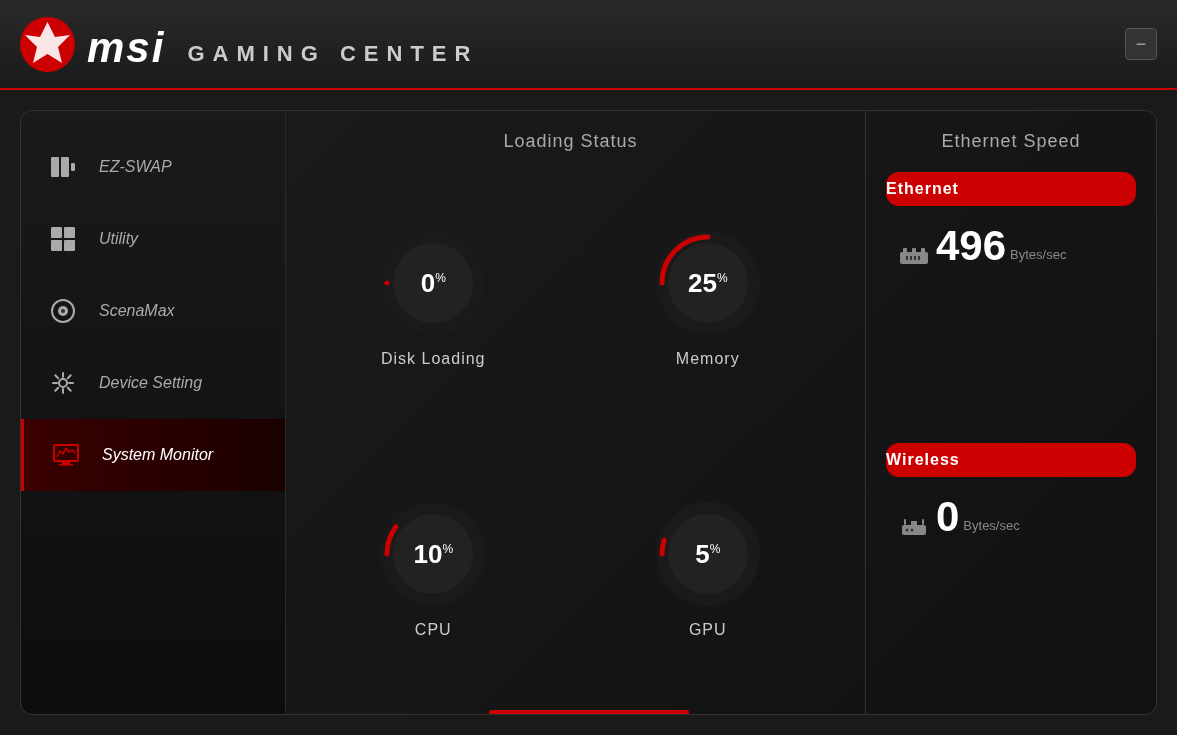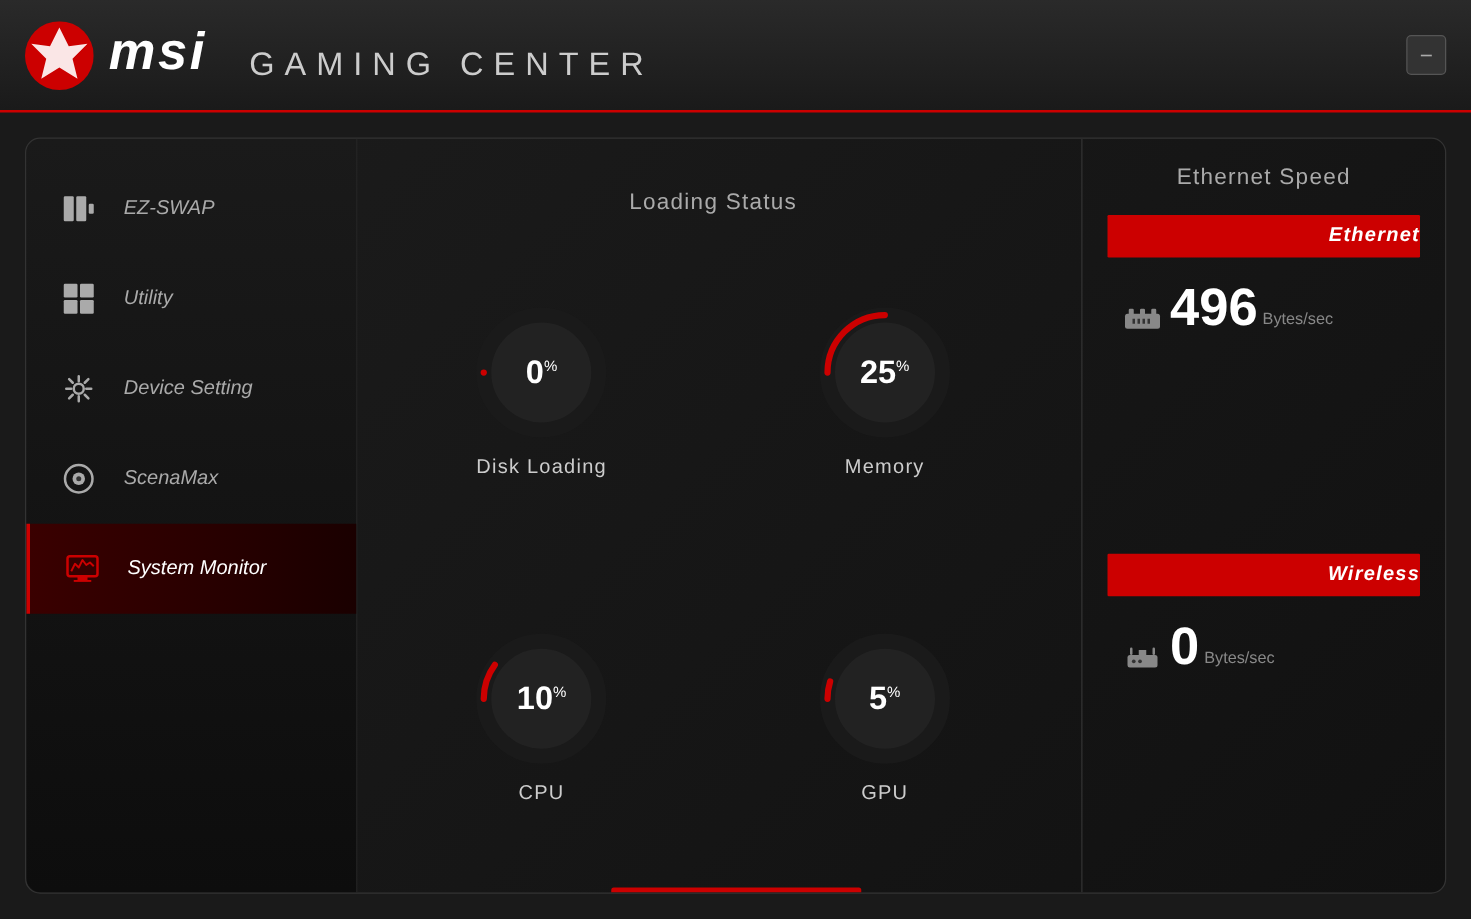--- a/index.html
+++ b/index.html
@@ -17,40 +17,40 @@
       height: 90px;
       background: linear-gradient(180deg, #2a2a2a 0%, #1a1a1a 100%);
       display: flex;
       align-items: center;
       padding: 0 20px;
       border-bottom: 2px solid #cc0000;
       position: relative;
     }
     .header-logo {
       display: flex;
-      align-items: flex-start;
+      align-items: flex-end;
       gap: 12px;
     }
     .msi-dragon {
       width: 55px;
       height: 55px;
     }
     .msi-title {
       font-size: 42px;
       font-weight: bold;
       color: white;
       letter-spacing: 2px;
       font-style: italic;
     }
     .gaming-center-text {
-      font-size: 26px;
+      font-size: 22px;
       color: #cccccc;
       letter-spacing: 8px;
-      font-weight: 400;
-      margin-left: 22px;
+      font-weight: 700;
+      margin-left: 10px;
       align-self: flex-end;
       margin-bottom: 5px;
     }
     .minimize-btn {
       position: absolute;
       right: 20px;
       top: 50%;
       transform: translateY(-50%);
       width: 32px;
       height: 32px;
@@ -139,21 +139,20 @@
       flex: 1;
       display: flex;
       flex-direction: column;
     }
     .section-title {
       text-align: center;
       color: #aaa;
       font-size: 18px;
       margin-bottom: 20px;
       letter-spacing: 1px;
-      margin-top: 20px;
     }
     .gauges-grid {
       display: grid;
       grid-template-columns: 1fr 1fr;
       grid-template-rows: 1fr 1fr;
       gap: 20px;
       flex: 1;
     }
     .gauge-item {
       display: flex;
@@ -216,27 +215,26 @@
     }
     .network-block {
       flex: 1;
       display: flex;
       flex-direction: column;
       gap: 16px;
     }
     .network-type-badge {
       background: #cc0000;
       color: white;
-      text-align: right;
+      text-align: left;
       padding: 8px 0;
       font-size: 16px;
       font-weight: bold;
       letter-spacing: 1px;
-      border-radius: 1px;
-      font-style: italic;
+      border-radius: 13px;
     }
     .network-speed-row {
       display: flex;
       align-items: flex-end;
       gap: 4px;
       padding: 0 10px;
     }
     .network-icon {
       color: #888;
       width: 36px;
@@ -298,36 +296,36 @@
           <rect x="2" y="15" width="11" height="11" rx="1" fill="#aaa"></rect>
           <rect x="15" y="15" width="11" height="11" rx="1" fill="#aaa"></rect>
         </svg>
       </div>
       <span class="sidebar-label">Utility</span>
     </div>
 
     <div class="sidebar-item">
       <div class="sidebar-icon">
         <svg width="28" height="28" viewBox="0 0 28 28" xmlns="http://www.w3.org/2000/svg">
-          <path d="M14 8 L14 4 M14 24 L14 20 M4 14 L8 14 M20 14 L24 14 M6.3 6.3 L9.2 9.2 M18.8 18.8 L21.7 21.7 M21.7 6.3 L18.8 9.2 M9.2 18.8 L6.3 21.7" stroke="#aaa" stroke-width="2" stroke-linecap="round"></path>
-          <circle cx="14" cy="14" r="4" stroke="#aaa" stroke-width="2" fill="none"></circle>
-        </svg>
-      </div>
-      <span class="sidebar-label">Device Setting</span>
-    </div>
-
-    <div class="sidebar-item">
-      <div class="sidebar-icon">
-        <svg width="28" height="28" viewBox="0 0 28 28" xmlns="http://www.w3.org/2000/svg">
           <circle cx="14" cy="14" r="11" stroke="#aaa" stroke-width="2" fill="none"></circle>
           <circle cx="14" cy="14" r="5" fill="#aaa"></circle>
           <circle cx="14" cy="14" r="2" fill="#333"></circle>
         </svg>
       </div>
       <span class="sidebar-label">ScenaMax</span>
+    </div>
+
+    <div class="sidebar-item">
+      <div class="sidebar-icon">
+        <svg width="28" height="28" viewBox="0 0 28 28" xmlns="http://www.w3.org/2000/svg">
+          <path d="M14 8 L14 4 M14 24 L14 20 M4 14 L8 14 M20 14 L24 14 M6.3 6.3 L9.2 9.2 M18.8 18.8 L21.7 21.7 M21.7 6.3 L18.8 9.2 M9.2 18.8 L6.3 21.7" stroke="#aaa" stroke-width="2" stroke-linecap="round"></path>
+          <circle cx="14" cy="14" r="4" stroke="#aaa" stroke-width="2" fill="none"></circle>
+        </svg>
+      </div>
+      <span class="sidebar-label">Device Setting</span>
     </div>
 
     <div class="sidebar-item active">
       <div class="sidebar-icon">
         <svg width="28" height="28" viewBox="0 0 28 28" xmlns="http://www.w3.org/2000/svg">
           <rect x="2" y="4" width="24" height="16" rx="2" stroke="#cc0000" stroke-width="2" fill="none"></rect>
           <polyline points="5,16 8,10 11,13 14,7 17,11 20,9 23,12" stroke="#cc0000" stroke-width="1.5" fill="none" stroke-linejoin="round"></polyline>
           <rect x="10" y="20" width="8" height="3" fill="#cc0000"></rect>
           <rect x="7" y="23" width="14" height="1.5" fill="#cc0000"></rect>
         </svg>

